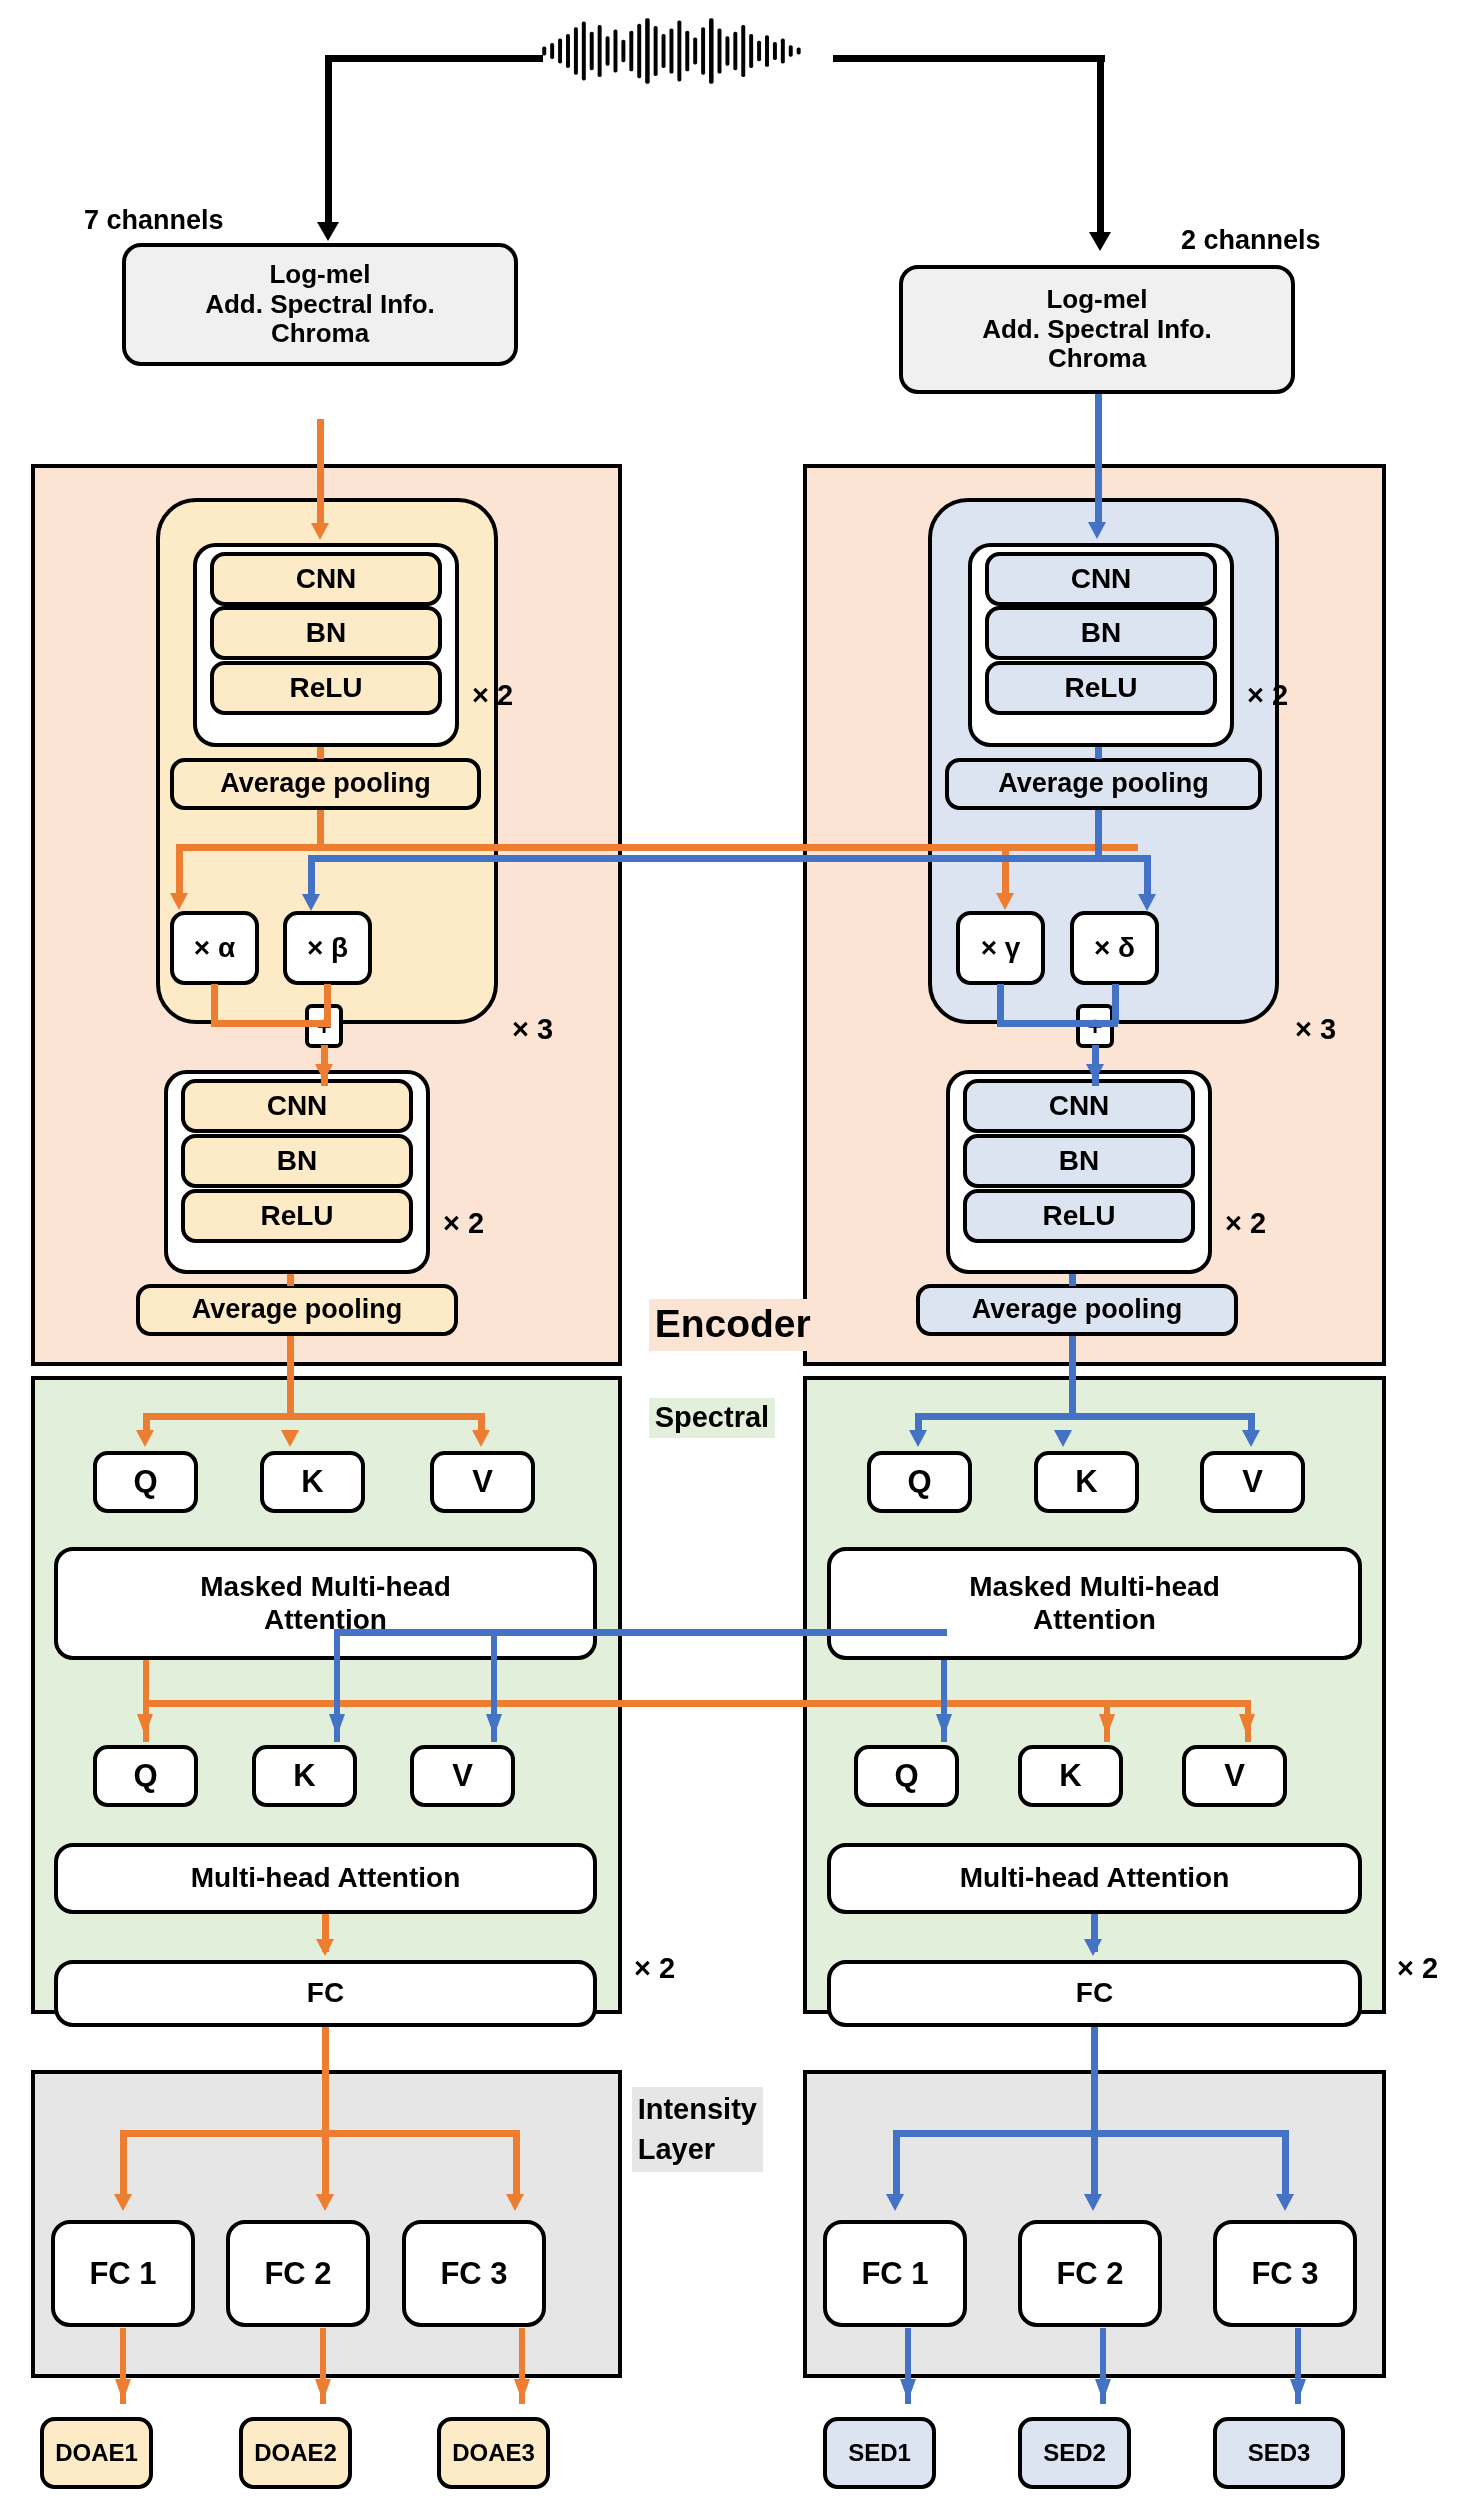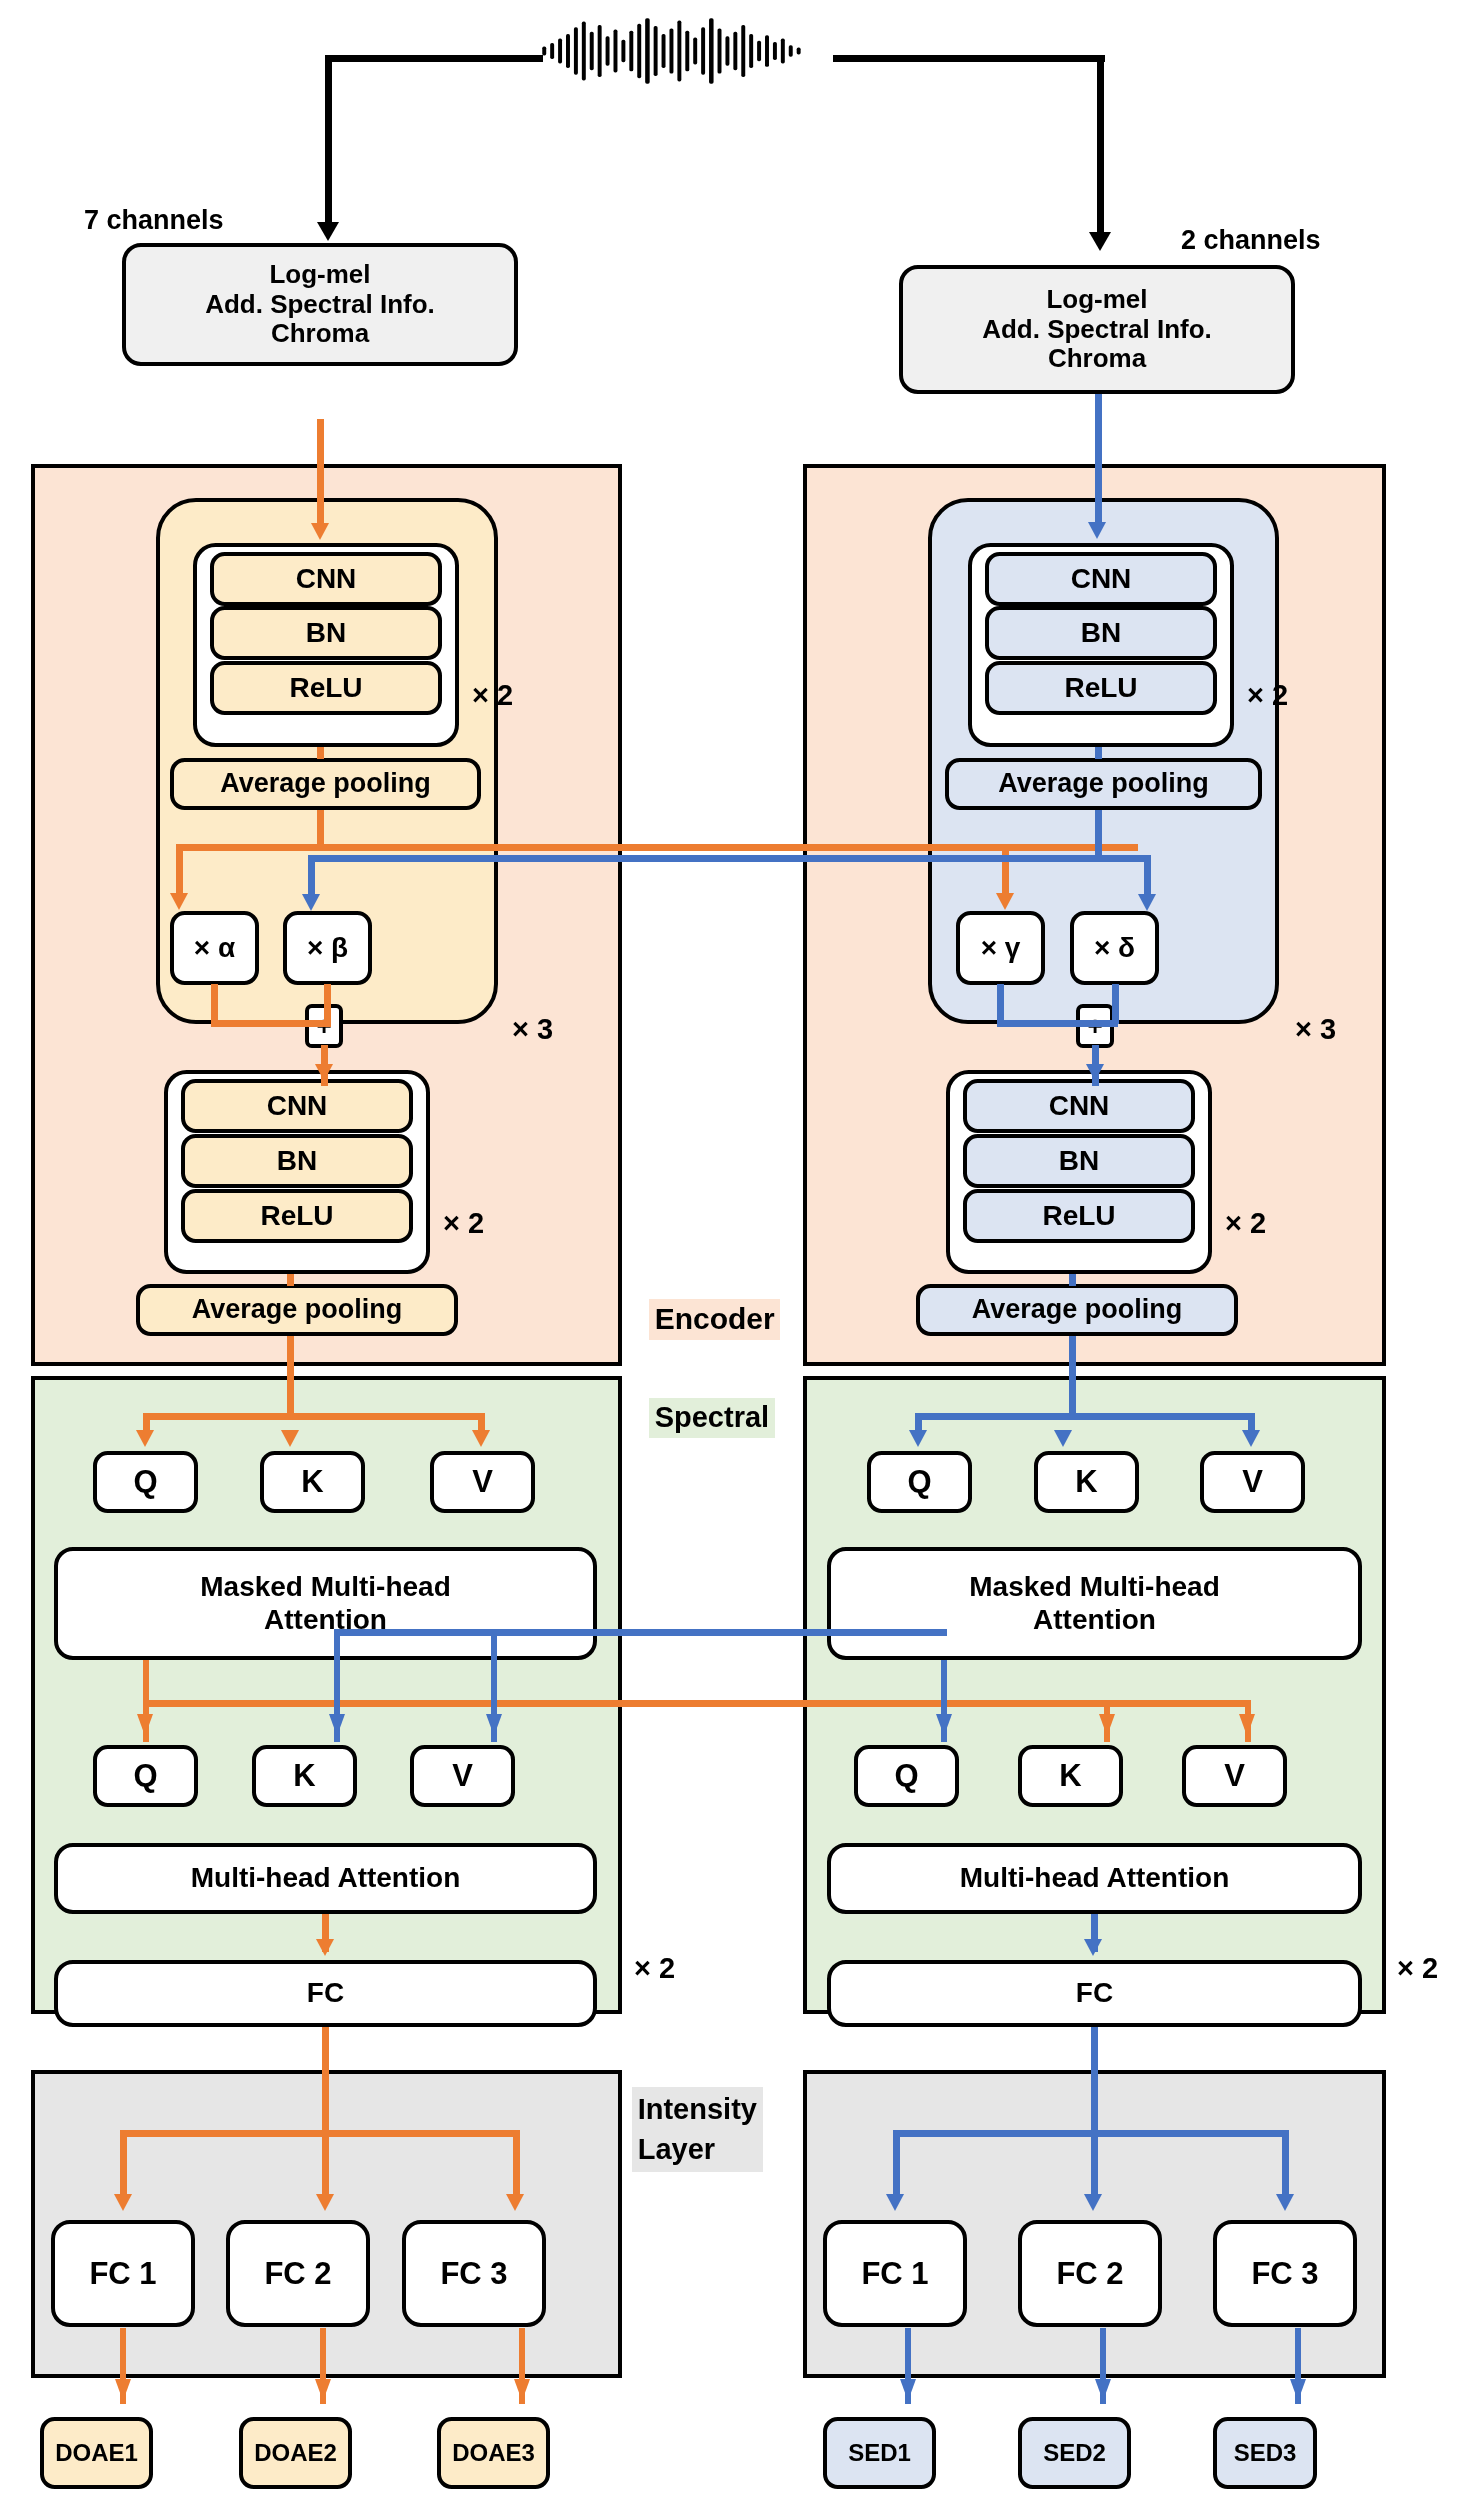--- a/index.html
+++ b/index.html
@@ -103,21 +103,21 @@
   </div>
 
   <div class="rb grey big" style="left:899px;top:265px;width:396px;height:129px;flex-direction:column;font-size:26px;">
     <span>Log-mel</span>
     <span>Add. Spectral Info.</span>
     <span>Chroma</span>
   </div>
 
   <div class="abs panel p-enc" style="left:31px;top:464px;width:591px;height:902px;"></div>
   <div class="abs panel p-enc" style="left:803px;top:464px;width:583px;height:902px;"></div>
-  <div class="lbl" style="left:649px;top:1299px;font-size:30px;background:#FCE4D4;padding:3.4px 5.7px;">Encoder</div>
+  <div class="lbl" style="left:649px;top:1299px;font-size:39px;background:#FCE4D4;padding:3.4px 5.7px;">Encoder</div>
 
   <div class="group-yellow" style="left:156px;top:498px;width:342px;height:526px;"></div>
 
   <div class="outer-stack" style="left:193px;top:543px;width:266px;height:204px;"></div>
   <div class="rb yellow" style="left:210px;top:552px;width:232px;height:54px;font-size:28px;">
     <span>CNN</span>
   </div>
   <div class="rb yellow" style="left:210px;top:606px;width:232px;height:54px;font-size:28px;">
     <span>BN</span>
   </div>
@@ -304,21 +304,21 @@
   <div class="rb yellow" style="left:437px;top:2417px;width:113px;height:72px;font-size:24px;">
     <span>DOAE3</span>
     </div>
 
   <div class="rb blue" style="left:823px;top:2417px;width:113px;height:72px;font-size:24px;">
     <span>SED1</span>
     </div>
   <div class="rb blue" style="left:1018px;top:2417px;width:113px;height:72px;font-size:24px;">
     <span>SED2</span>
     </div>
-  <div class="rb blue" style="left:1213px;top:2417px;width:104px;height:72px;font-size:24px;">
+  <div class="rb blue" style="left:1213px;top:2417px;width:132px;height:72px;font-size:24px;">
     <span>SED3</span>
     </div>
 
   <div class="ln or abs" style="left:317px;top:419px;width:6.8px;height:107px;"></div>
   <div class="arrow arrow-or" style="left:311px;top:523px;"></div>
 
   <div class="ln or abs" style="left:317px;top:747px;width:6.8px;height:12.4px;"></div>
 
   <div class="ln or abs" style="left:317px;top:810px;width:6.8px;height:38px;"></div>
   <div class="ln or abs" style="left:176px;top:844px;width:962px;height:7.4px;"></div>

